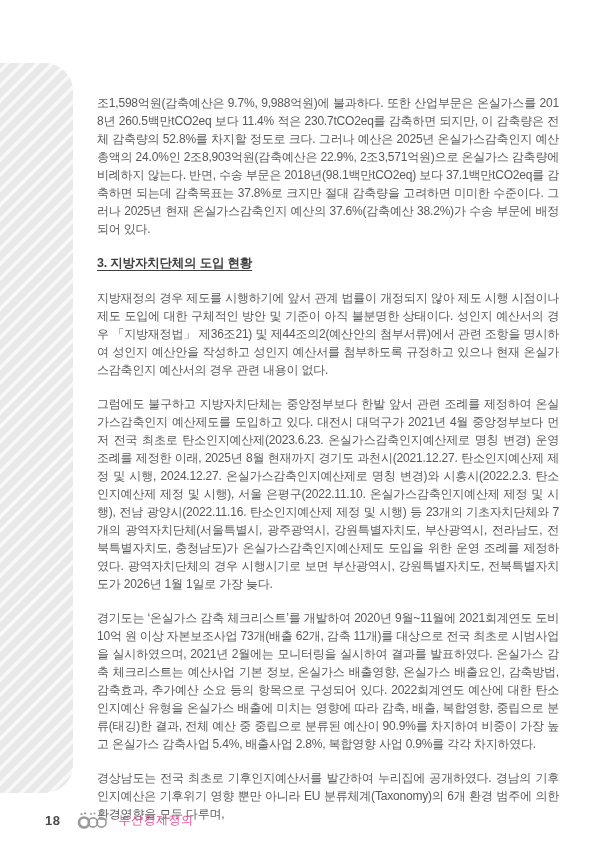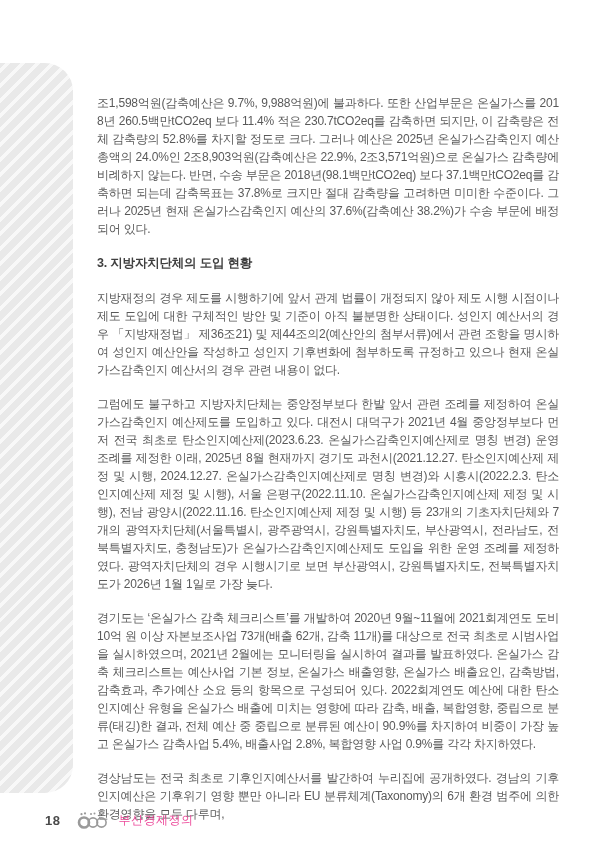--- a/index.html
+++ b/index.html
@@ -39,20 +39,21 @@
     word-break: break-all;
     letter-spacing: -0.2px;
     margin: 16px 0 16px 0;
   }
   .body-text:last-child { margin-bottom: 0; }
   .section-heading {
     font-size: 12.5px;
     line-height: 19px;
     font-weight: bold;
     color: #3f3f3f;
+    text-decoration: underline;
     text-underline-offset: 3px;
     letter-spacing: -0.2px;
     margin: 16px 0 2px 0;
   }
   .page-footer {
     position: absolute;
     left: 45px;
     top: 811px;
     display: flex;
     align-items: center;
@@ -80,21 +81,21 @@
 <body>
 
 <div class="stripe-block"></div>
 
 <main class="content">
   <p class="body-text">조1,598억원(감축예산은 9.7%, 9,988억원)에 불과하다. 또한 산업부문은 온실가스를 2018년 260.5백만tCO2eq 보다 11.4% 적은 230.7tCO2eq를 감축하면 되지만, 이 감축량은 전체 감축량의 52.8%를 차지할 정도로 크다. 그러나 예산은 2025년 온실가스감축인지 예산총액의 24.0%인 2조8,903억원(감축예산은 22.9%, 2조3,571억원)으로 온실가스 감축량에 비례하지 않는다. 반면, 수송 부문은 2018년(98.1백만tCO2eq) 보다 37.1백만tCO2eq를 감축하면 되는데 감축목표는 37.8%로 크지만 절대 감축량을 고려하면 미미한 수준이다. 그러나 2025년 현재 온실가스감축인지 예산의 37.6%(감축예산 38.2%)가 수송 부문에 배정되어 있다.</p>
 
   <h3 class="section-heading">3. 지방자치단체의 도입 현황</h3>
 
 
-  <p class="body-text">지방재정의 경우 제도를 시행하기에 앞서 관계 법률이 개정되지 않아 제도 시행 시점이나 제도 도입에 대한 구체적인 방안 및 기준이 아직 불분명한 상태이다. 성인지 예산서의 경우 「지방재정법」 제36조21) 및 제44조의2(예산안의 첨부서류)에서 관련 조항을 명시하여 성인지 예산안을 작성하고 성인지 기후변화에 첨부하도록 규정하고 있으나 현재 온실가스감축인지 예산서의 경우 관련 내용이 없다.</p>
+  <p class="body-text">지방재정의 경우 제도를 시행하기에 앞서 관계 법률이 개정되지 않아 제도 시행 시점이나 제도 도입에 대한 구체적인 방안 및 기준이 아직 불분명한 상태이다. 성인지 예산서의 경우 「지방재정법」 제36조21) 및 제44조의2(예산안의 첨부서류)에서 관련 조항을 명시하여 성인지 예산안을 작성하고 성인지 예산서를 첨부하도록 규정하고 있으나 현재 온실가스감축인지 예산서의 경우 관련 내용이 없다.</p>
 
   <p class="body-text">그럼에도 불구하고 지방자치단체는 중앙정부보다 한발 앞서 관련 조례를 제정하여 온실가스감축인지 예산제도를 도입하고 있다. 대전시 대덕구가 2021년 4월 중앙정부보다 먼저 전국 최초로 탄소인지예산제(2023.6.23. 온실가스감축인지예산제로 명칭 변경) 운영 조례를 제정한 이래, 2025년 8월 현재까지 경기도 과천시(2021.12.27. 탄소인지예산제 제정 및 시행, 2024.12.27. 온실가스감축인지예산제로 명칭 변경)와 시흥시(2022.2.3. 탄소인지예산제 제정 및 시행), 서울 은평구(2022.11.10. 온실가스감축인지예산제 제정 및 시행), 전남 광양시(2022.11.16. 탄소인지예산제 제정 및 시행) 등 23개의 기초자치단체와 7개의 광역자치단체(서울특별시, 광주광역시, 강원특별자치도, 부산광역시, 전라남도, 전북특별자치도, 충청남도)가 온실가스감축인지예산제도 도입을 위한 운영 조례를 제정하였다. 광역자치단체의 경우 시행시기로 보면 부산광역시, 강원특별자치도, 전북특별자치도가 2026년 1월 1일로 가장 늦다.</p>
 
   <p class="body-text">경기도는 ‘온실가스 감축 체크리스트’를 개발하여 2020년 9월~11월에 2021회계연도 도비 10억 원 이상 자본보조사업 73개(배출 62개, 감축 11개)를 대상으로 전국 최초로 시범사업을 실시하였으며, 2021년 2월에는 모니터링을 실시하여 결과를 발표하였다. 온실가스 감축 체크리스트는 예산사업 기본 정보, 온실가스 배출영향, 온실가스 배출요인, 감축방법, 감축효과, 추가예산 소요 등의 항목으로 구성되어 있다. 2022회계연도 예산에 대한 탄소인지예산 유형을 온실가스 배출에 미치는 영향에 따라 감축, 배출, 복합영향, 중립으로 분류(태깅)한 결과, 전체 예산 중 중립으로 분류된 예산이 90.9%를 차지하여 비중이 가장 높고 온실가스 감축사업 5.4%, 배출사업 2.8%, 복합영향 사업 0.9%를 각각 차지하였다.</p>
 
   <p class="body-text">경상남도는 전국 최초로 기후인지예산서를 발간하여 누리집에 공개하였다. 경남의 기후인지예산은 기후위기 영향 뿐만 아니라 EU 분류체계(Taxonomy)의 6개 환경 범주에 의한 환경영향을 모두 다루며,</p>
 </main>
 
 <footer class="page-footer">
   <span class="page-number">18</span>

